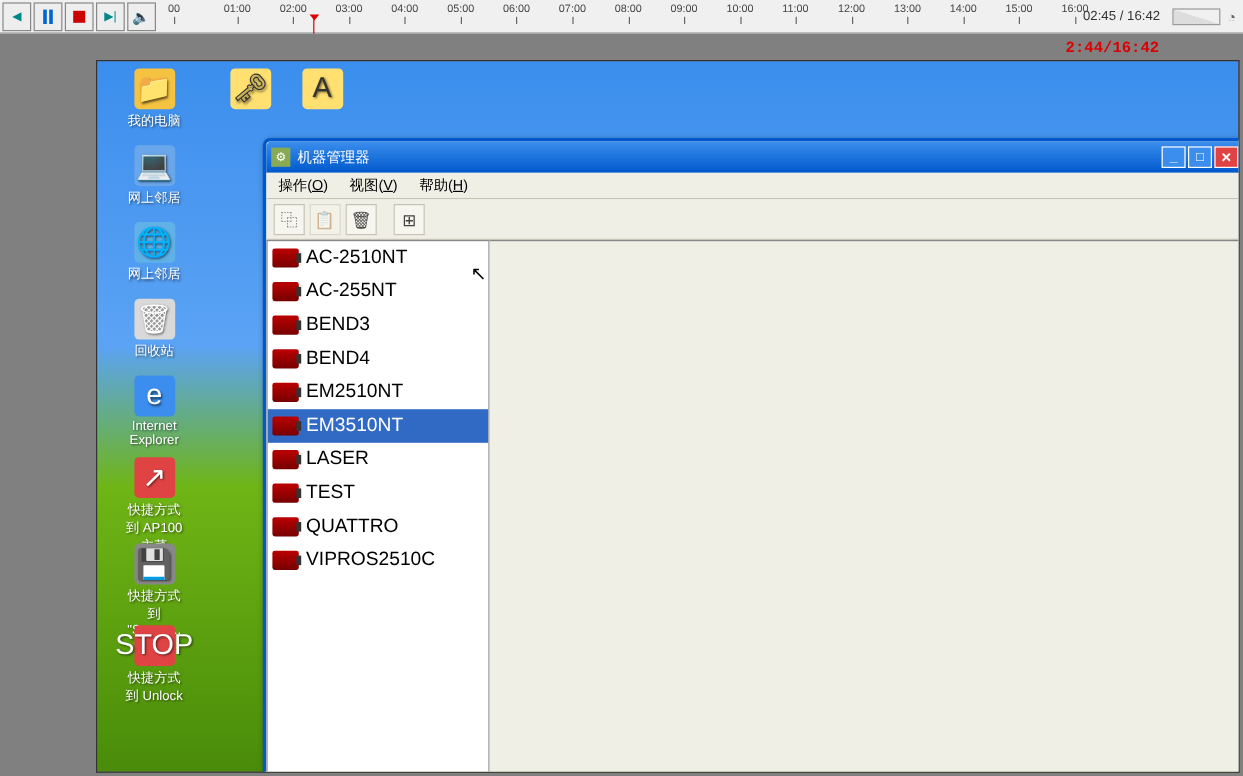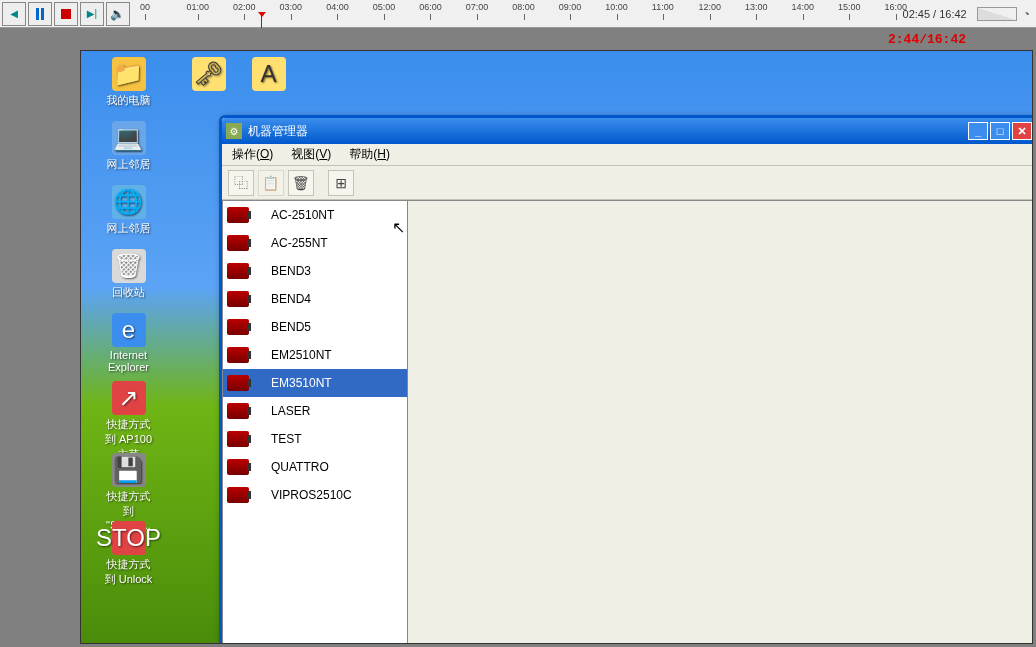--- a/index.html
+++ b/index.html
@@ -52,21 +52,21 @@
 
 .toolbar { height:34px; background:#efefe5; border-bottom:1px solid #c6c3b6; display:flex; align-items:center; padding:0 6px; gap:4px;}
 .tool-btn { width:26px; height:26px; border:1px solid #c6c3b6; background:#f6f5ee; display:flex; align-items:center; justify-content:center; cursor:pointer; font-size:14px; color:#444;}
 .tool-btn.disabled {opacity:.5; cursor:default;}
 .tool-sep { width:6px;}
 
 .win-body { display:flex; height:calc(100% - 82px);}
 .left-pane { width:186px; border:1px solid #888; background:#fff; display:flex; flex-direction:column;}
 .col-header { height:22px; background:#efefe5; border-bottom:1px solid #c6c3b6; display:flex; align-items:center; justify-content:center; font-size:12px;}
 .list { flex:1; overflow:auto;}
-.row { display:flex; align-items:center; height:28px; padding:0 4px; font-size:12px; cursor:pointer; gap:22px;}
+.row { display:flex; align-items:center; height:28px; padding:0 4px; font-size:16px; cursor:pointer; gap:6px;}
 .row .micon { width:22px; height:16px; background:linear-gradient(#b00,#700); border-radius:2px; position:relative;}
 .row .micon::after{content:"";position:absolute;right:-2px;top:4px;width:4px;height:8px;background:#333;}
 .row.selected { background:#316ac5; color:#fff;}
 .row.selected .label { background:#316ac5;}
 
 .right-pane { flex:1; border:1px solid #888; border-left:none; background:#efefe5;}
 </style>
 </head>
 <body>
 
@@ -203,24 +203,20 @@
             <div class="row">
               <span class="micon"></span>
               <span class="label">BEND3</span>
             </div>
             <div class="row">
               <span class="micon"></span>
               <span class="label">BEND4</span>
             </div>
             <div class="row">
               <span class="micon"></span>
-              <span class="label">BEND5</span>
-            </div>
-            <div class="row">
-              <span class="micon"></span>
               <span class="label">EM2510NT</span>
             </div>
             <div class="row selected">
               <span class="micon"></span>
               <span class="label">EM3510NT</span>
             </div>
             <div class="row">
               <span class="micon"></span>
               <span class="label">LASER</span>
             </div>

